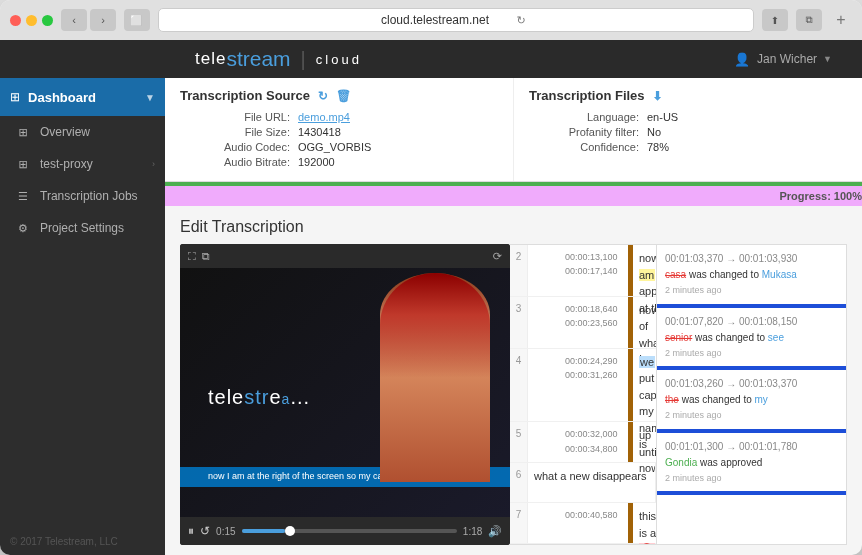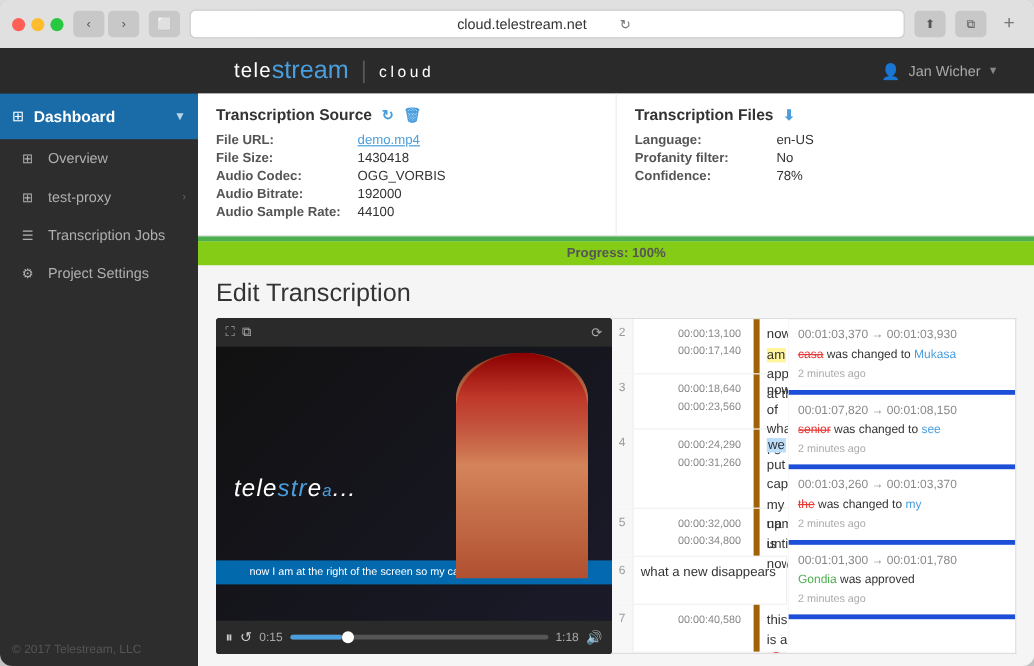--- a/index.html
+++ b/index.html
@@ -233,22 +233,23 @@
       align-items: center;
       gap: 8px;
     }
     .info-row {
       display: flex;
       margin-bottom: 3px;
       font-size: 11px;
     }
     .info-label {
       color: #555;
-      font-weight: 700;
+      font-weight: 400;
       min-width: 110px;
+      text-align: right;
       margin-right: 8px;
     }
     .info-value {
       color: #333;
     }
     .info-value.link {
       color: #4a9edd;
       text-decoration: underline;
       cursor: pointer;
     }
@@ -260,36 +261,36 @@
       height: 4px;
       background: #eee;
       position: relative;
     }
     .progress-bar-fill {
       height: 100%;
       background: #4caf50;
       width: 100%;
     }
     .progress-label {
-      text-align: center;
+      text-align: right;
       font-size: 11px;
       color: #555;
       padding: 4px 0;
-      background: #84cc16;
+      background: #f0abfc;
     }
     .progress-label span {
       font-weight: 600;
     }
     
     .edit-section {
       padding: 12px 15px 8px;
       flex-shrink: 0;
     }
     .edit-title {
-      font-size: 21px;
+      font-size: 16px;
       font-weight: 400;
       color: #333;
     }
     
     .media-area {
       display: flex;
       flex: 1;
       overflow: hidden;
       padding: 0 15px 10px;
       gap: 0;
@@ -627,24 +628,20 @@
             <span class="info-value">1430418</span>
           </div>
           <div class="info-row">
             <span class="info-label">Audio Codec:</span>
             <span class="info-value">OGG_VORBIS</span>
           </div>
           <div class="info-row">
             <span class="info-label">Audio Bitrate:</span>
             <span class="info-value">192000</span>
           </div>
-          <div class="info-row">
-            <span class="info-label">Audio Sample Rate:</span>
-            <span class="info-value">44100</span>
-          </div>
         </div>
         <div class="transcription-files">
           <div class="info-panel-title">
             <span>Transcription Files</span>
             <span class="download-icon">⬇</span>
           </div>
           <div class="info-row">
             <span class="info-label">Language:</span>
             <span class="info-value">en-US</span>
           </div>
@@ -676,21 +673,21 @@
             <div class="video-toolbar-icons">
               <span class="video-toolbar-icon">⛶</span>
               <span class="video-toolbar-icon">⧉</span>
             </div>
             <span class="video-toolbar-icon">⟳</span>
           </div>
           <div class="video-screen">
 
             <div style="position:absolute; inset:0; background:linear-gradient(135deg,#111 0%,#1a1a2a 100%);"></div>
 
-            <div style="position:absolute; left:15px; top:50%; transform:translateY(-30%); font-size:20px; font-weight:300; color:white; letter-spacing:1px; z-index:2;font-style:italic;">
+            <div style="position:absolute; left:28px; top:50%; transform:translateY(-30%); font-size:20px; font-weight:300; color:white; letter-spacing:1px; z-index:2;">
               tele<span style="color:#4a9edd;">str</span>e<span style="font-size:14px; color:#4a9edd;">a</span>...
             </div>
 
             <div style="position:absolute; right:20px; top:5px; width:110px; bottom:35px; z-index:2; overflow:hidden;">
               <div style="background: linear-gradient(180deg, #8B3A1A 0%, #c07050 20%, #d4845a 50%, #b05030 100%); width:100%; height:100%; border-radius:50% 50% 0 0 / 20% 20% 0 0;"></div>
 
               <div style="position:absolute; top:0; left:0; right:0; height:50%; background: linear-gradient(180deg, #8B0000 0%, #c0392b 40%, transparent 100%); border-radius:50% 50% 0 0;"></div>
             </div>
 
             <div class="caption-bar">now I am at the right of the screen so my captions appear at the right</div>

